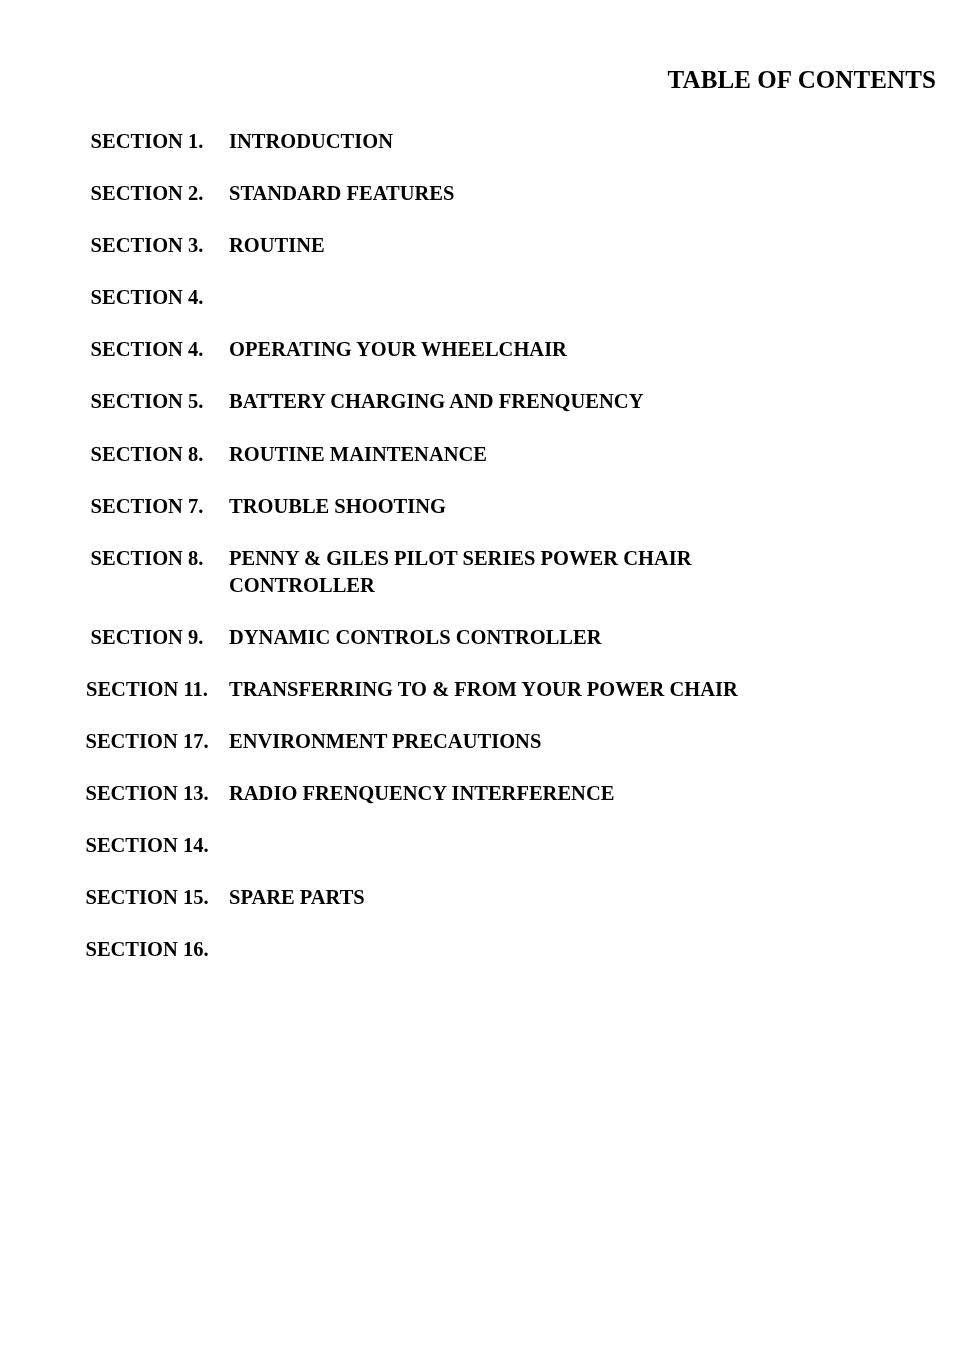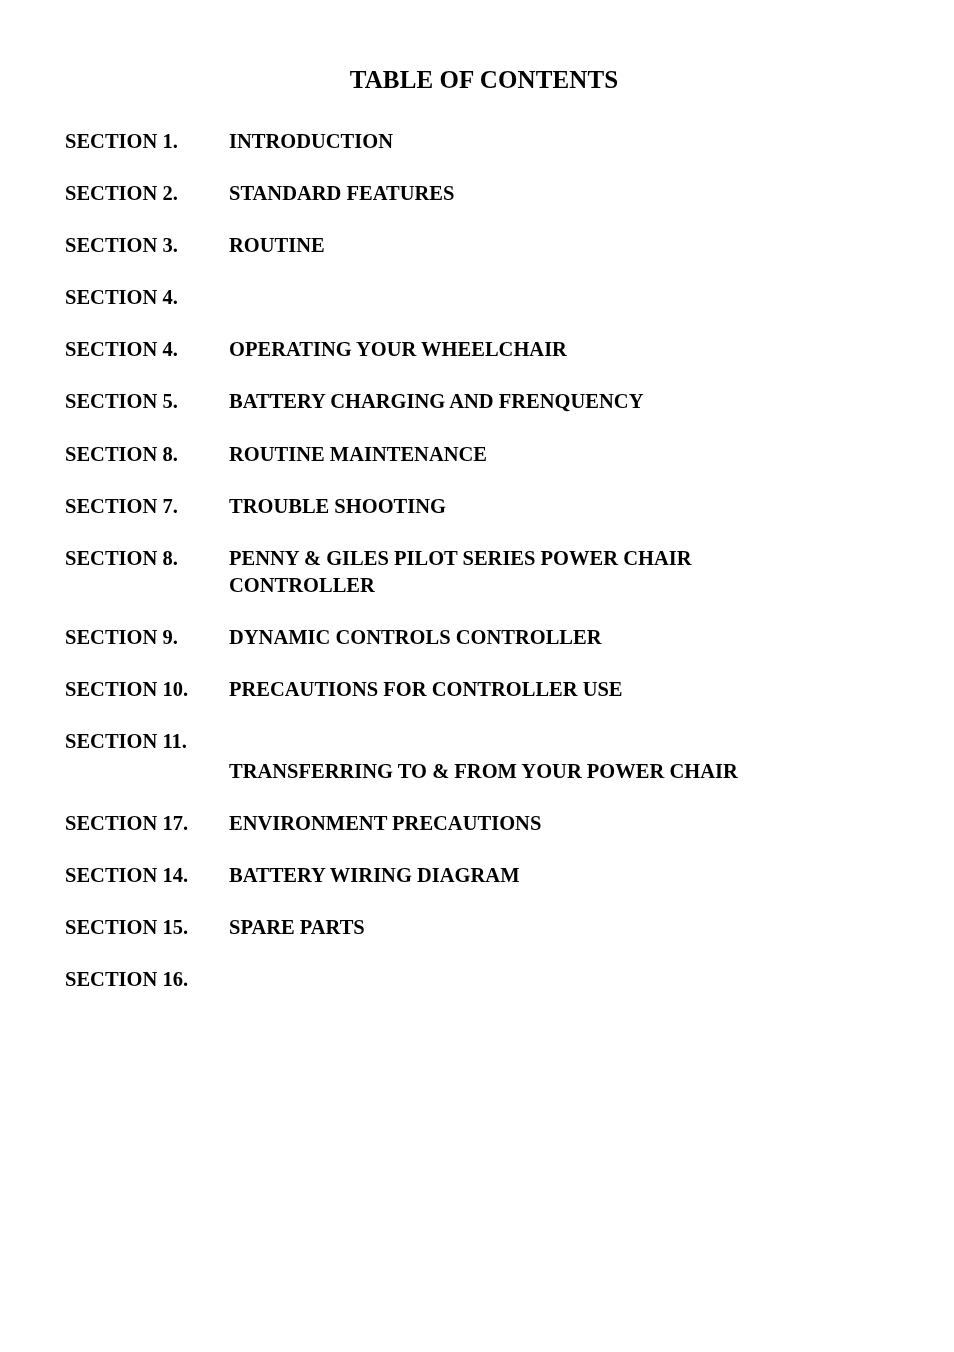--- a/index.html
+++ b/index.html
@@ -16,23 +16,23 @@
       overflow: hidden;
     }
     .page {
       position: absolute;
       left: 0; top: 0;
       width: 954px; height: 1352px;
     }
     .title {
       position: absolute;
       top: 64px;
-      left: 16px;
+      left: 0;
       width: 936px;
-      text-align: center;
+      text-align: right;
       font-weight: bold;
       font-size: 25px;
       line-height: 32px;
       letter-spacing: 0.1px;
     }
     .toc-list {
       position: absolute;
       top: 128px;
       left: 65px;
       width: 860px;
@@ -42,20 +42,21 @@
       display: flex;
       font-weight: bold;
       font-size: 20.5px;
       line-height: 27px;
       margin-bottom: 25.1px;
     }
     .toc-num {
       width: 164px;
       flex: 0 0 164px;
       white-space: nowrap;
+      text-align: center;
     }
     .toc-title {
       width: 600px;
       white-space: normal;
     }
   </style>
 </head>
 <body>
 
 <div class="page">
@@ -95,34 +96,33 @@
     </div>
     <div class="toc-row">
       <span class="toc-num">SECTION 8.</span>
       <span class="toc-title" style="width:540px;">PENNY &amp; GILES PILOT SERIES POWER CHAIR CONTROLLER</span>
     </div>
     <div class="toc-row">
       <span class="toc-num">SECTION 9.</span>
       <span class="toc-title">DYNAMIC CONTROLS CONTROLLER</span>
     </div>
     <div class="toc-row">
-      <span class="toc-num">SECTION 10.</span>
-      <span class="toc-title">PRECAUTIONS FOR CONTROLLER USE</span>
-    </div>
-    <div class="toc-row">
       <span class="toc-num">SECTION 11.</span>
-      <span class="toc-title" style="width:640px;margin-top:30px;">TRANSFERRING TO &amp; FROM YOUR POWER CHAIR</span>
+      <span class="toc-title" style="width:640px;">TRANSFERRING TO &amp; FROM YOUR POWER CHAIR</span>
     </div>
     <div class="toc-row">
       <span class="toc-num">SECTION 17.</span>
       <span class="toc-title">ENVIRONMENT PRECAUTIONS</span>
     </div>
     <div class="toc-row">
+      <span class="toc-num">SECTION 13.</span>
+      <span class="toc-title">RADIO FRENQUENCY INTERFERENCE</span>
+    </div>
+    <div class="toc-row">
       <span class="toc-num">SECTION 14.</span>
-      <span class="toc-title">BATTERY WIRING DIAGRAM</span>
     </div>
     <div class="toc-row">
       <span class="toc-num">SECTION 15.</span>
       <span class="toc-title">SPARE PARTS</span>
     </div>
     <div class="toc-row">
       <span class="toc-num">SECTION 16.</span>
     </div>
   </div>
 </div>

